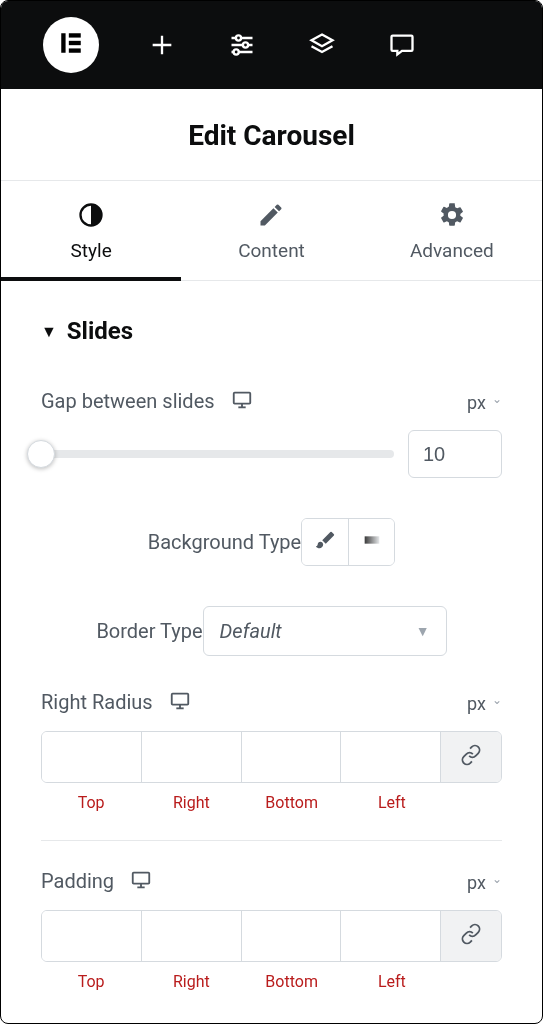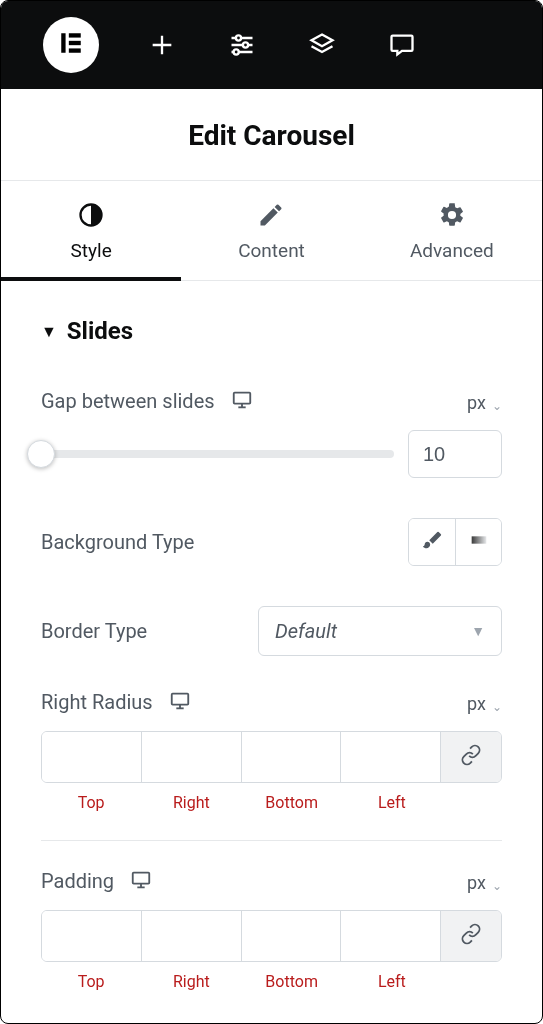--- a/index.html
+++ b/index.html
@@ -69,45 +69,45 @@
   .section-header .caret { font-size:16px; }
 
   .control-row {
     display:flex; align-items:center; justify-content:space-between;
     margin-bottom: 14px;
     color:#515962;
     font-size:20px;
   }
   .control-row .left-group { display:flex; align-items:flex-start; gap:16px; }
   .device-icon svg { width:22px; height:22px; fill:#515962; }
-  .unit-select { display:flex; align-items:flex-end; gap:6px; color:#515962; font-size:18px; }
+  .unit-select { display:flex; align-items:flex-start; gap:6px; color:#515962; font-size:18px; }
   .unit-select .chev { font-size:12px; color:#9da5ae; }
 
   .slider-row { display:flex; align-items:center; gap:14px; margin-bottom:40px; }
   .slider-track {
     flex:1; height:8px; background:#e6e8ea; border-radius:4px; position:relative;
   }
   .slider-thumb {
     position:absolute; left:0; top:50%; transform:translate(-50%,-50%);
     width:28px; height:28px; border-radius:50%; background:#fff;
     box-shadow: 0 1px 4px rgba(0,0,0,0.25);
     border:1px solid #d5dadf;
   }
   .slider-input {
     width:94px; height:48px; border:1px solid #d5dadf; border-radius:6px;
     padding: 0 14px; font-size:20px; color:#515962; background:#fff;
   }
 
-  .bg-row { display:flex; align-items:center; justify-content:space-between; margin-bottom:40px; color:#515962; font-size:20px;}
+  .bg-row { display:flex; align-items:center; justify-content:center; margin-bottom:40px; color:#515962; font-size:20px;}
   .bg-buttons { display:flex; border:1px solid #d5dadf; border-radius:6px; overflow:hidden; }
   .bg-btn { width:46px; height:46px; display:flex; align-items:center; justify-content:center; background:#fff; }
   .bg-btn + .bg-btn { border-left:1px solid #d5dadf; }
   .bg-btn svg { width:22px; height:22px; }
 
-  .border-row { display:flex; align-items:center; justify-content:space-between; margin-bottom:34px; color:#515962; font-size:20px;}
+  .border-row { display:flex; align-items:center; justify-content:center; margin-bottom:34px; color:#515962; font-size:20px;}
   .select {
     width:244px; height:50px; border:1px solid #d5dadf; border-radius:6px;
     display:flex; align-items:center; justify-content:space-between;
     padding:0 16px; color:#515962; font-size:20px; background:#fff;font-style:italic;
   }
   .select .chev { color:#9da5ae; font-size:14px; }
 
   .dim-group { margin-bottom:28px; }
   .dim-inputs {
     display:flex; border:1px solid #d5dadf; border-radius:6px; overflow:hidden;

